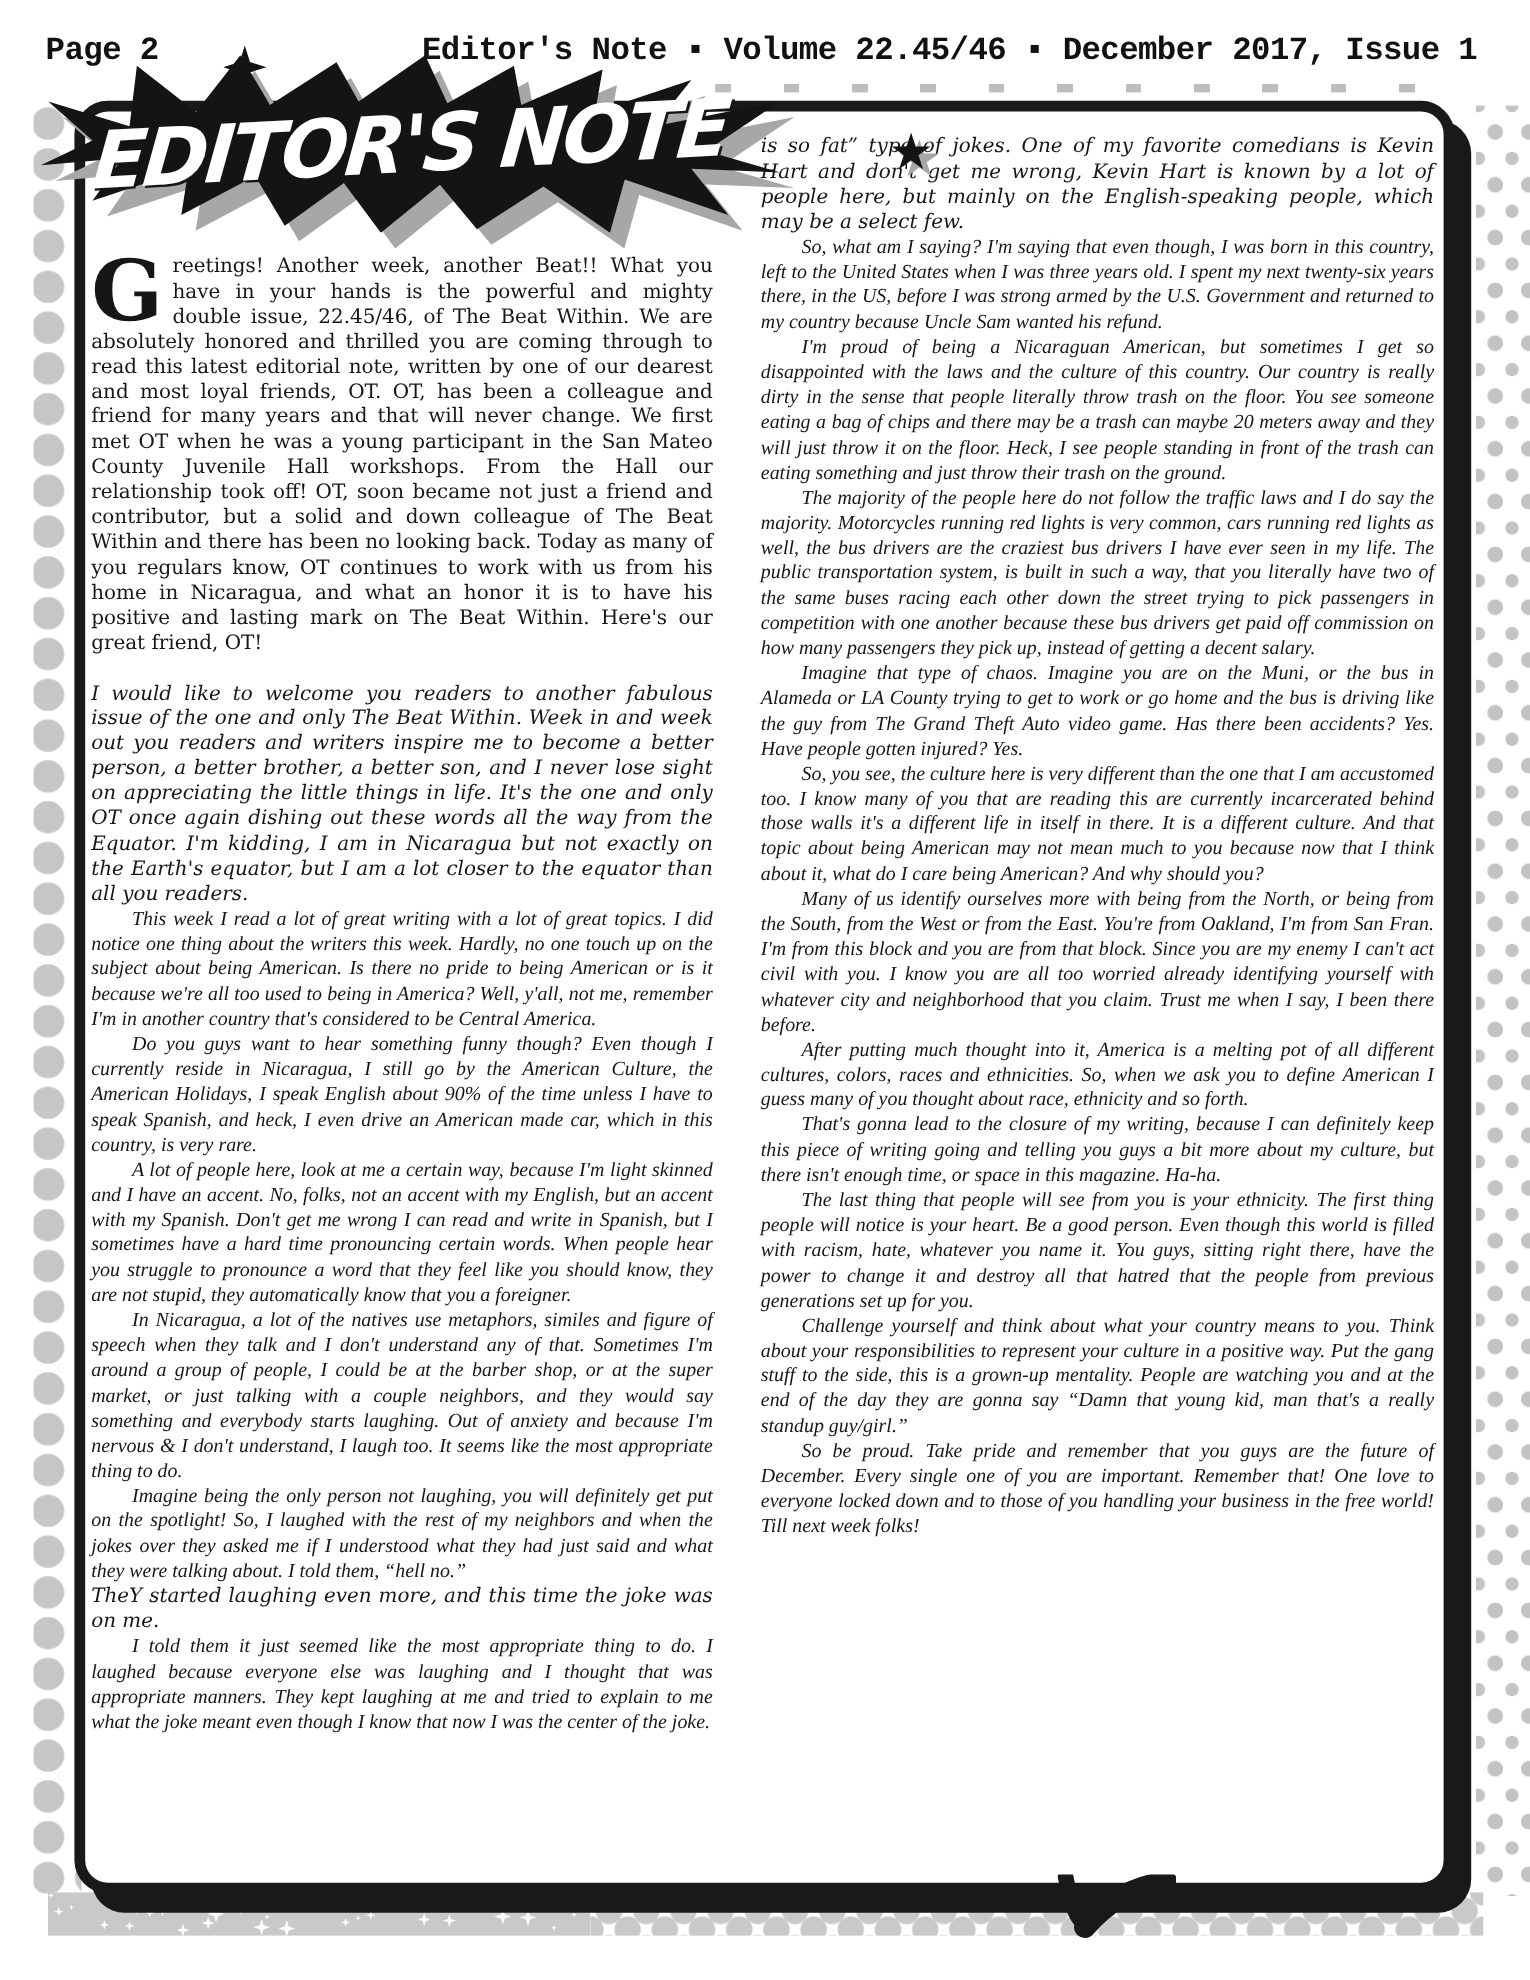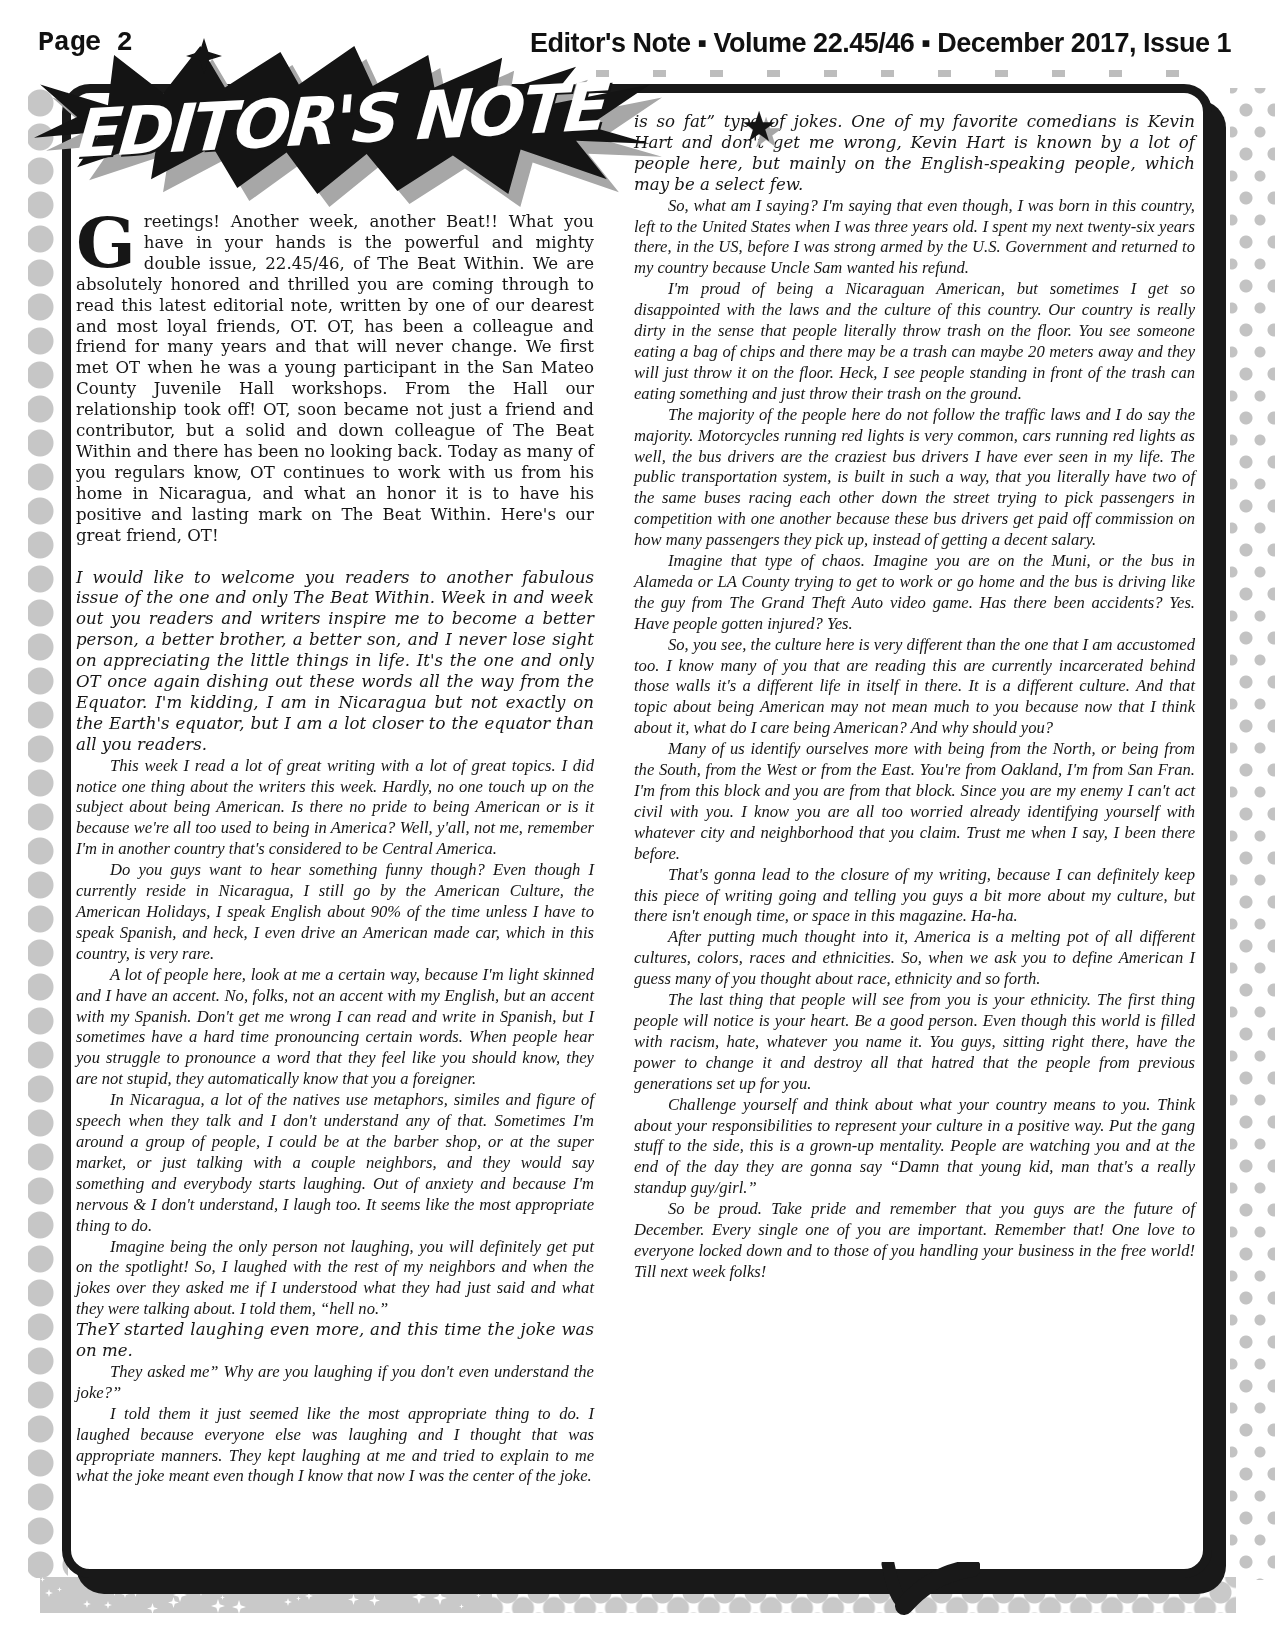--- a/index.html
+++ b/index.html
@@ -51,21 +51,21 @@
     box-shadow:14px 16px 0 #191919;
   }
   .tail{position:absolute;left:830px;top:1562px;z-index:4;}
   
   .hdr{
     position:absolute;top:28px;z-index:5;
     font-family:"Liberation Sans", sans-serif;font-weight:bold;
     font-size:27px;letter-spacing:-0.5px;color:#111;white-space:nowrap;
   }
   .hdr-left{left:38px;font-family:Liberation Mono, monospace;}
-  .hdr-right{right:44px;}
+  .hdr-right{right:44px;font-family:Liberation Mono, monospace;}
   
   .logo{position:absolute;left:34px;top:46px;width:616px;height:148px;z-index:6;}
   .burst,.burst-shadow{
     position:absolute;left:0;top:0;width:100%;height:100%;
     clip-path:polygon(0% 62%,7% 48%,1% 26%,12% 40%,13% 6%,21% 32%,27% 0%,31% 28%,40% 4%,43% 26%,52% 0%,55% 27%,64% 6%,65% 28%,76% 8%,75% 32%,88% 14%,83% 40%,100% 26%,90% 54%,100% 66%,88% 64%,93% 90%,79% 70%,77% 100%,68% 74%,59% 98%,54% 73%,46% 100%,41% 72%,33% 96%,29% 68%,19% 90%,20% 64%,7% 82%,11% 58%);
   }
   .burst-shadow{transform:translate(12px,13px);background:#a7a7a7;}
   .burst{background:#141414;}
   .logo-text{
     position:absolute;left:0;top:0;width:100%;height:100%;
@@ -158,29 +158,28 @@
 
 <div class="col col-left" id="col-left">
     <p class="roman"><span class="dropcap">G</span>reetings! Another week, another Beat!! What you have in your hands is the powerful and mighty double issue, 22.45/46, of The Beat Within.  We are absolutely honored and thrilled you are coming through to read this latest editorial note, written by one of our dearest and most loyal friends, OT.  OT, has been a colleague and friend for many years and that will never change. We first met OT when he was a young participant in the San Mateo County Juvenile Hall workshops.  From the Hall our relationship took off! OT, soon became not just a friend and contributor, but a solid and down colleague of The Beat Within and there has been no looking back.  Today as many of you regulars know, OT continues to work with us from his home in Nicaragua, and what an honor it is to have his positive and lasting mark on The Beat Within. Here's our great friend, OT!</p>
     <p class="it gap">I would like to welcome you readers to another fabulous issue of the one and only The Beat Within. Week in and week out you readers and writers inspire me to become a better person, a better brother, a better son, and I never lose sight on appreciating the little things in life. It's the one and only OT once again dishing out these words all the way from the Equator. I'm kidding, I am in Nicaragua but not exactly on the Earth's equator, but I am a lot closer to the equator than all you readers.</p>
     <p class="it ind">This week I read a lot of great writing with a lot of great topics. I did notice one thing about the writers this week. Hardly, no one touch up on the subject about being American. Is there no pride to being American or is it because we're all too used to being in America? Well, y'all, not me, remember I'm in another country that's considered to be Central America.</p>
     <p class="it ind">Do you guys want to hear something funny though? Even though I currently reside in Nicaragua, I still go by the American Culture, the American Holidays, I speak English about 90% of the time unless I have to speak Spanish, and heck, I even drive an American made car, which in this country, is very rare.</p>
     <p class="it ind">A lot of people here, look at me a certain way, because I'm light skinned and I have an accent. No, folks, not an accent with my English, but an accent with my Spanish. Don't get me wrong I can read and write in Spanish, but I sometimes have a hard time pronouncing certain words. When people hear you struggle to pronounce a word that they feel like you should know, they are not stupid, they automatically know that you a foreigner.</p>
     <p class="it ind">In Nicaragua, a lot of the natives use metaphors, similes and figure of speech when they talk and I don't understand any of that. Sometimes I'm around a group of people, I could be at the barber shop, or at the super market, or just talking with a couple neighbors, and they would say something and everybody starts laughing. Out of anxiety and because I'm nervous &amp; I don't understand, I laugh too. It seems like the most appropriate thing to do.</p>
     <p class="it ind">Imagine being the only person not laughing, you will definitely get put on the spotlight! So, I laughed with the rest of my neighbors and when the jokes over they asked me if I understood what they had just said and what they were talking about. I told them, “hell no.”</p>
     <p class="it">TheY started laughing even more, and this time the joke was on me.</p>
-    <p class="it ind">They asked me” Why are you laughing if you don't even understand the joke?”</p>
     <p class="it ind">I told them it just seemed like the most appropriate thing to do. I laughed because everyone else was laughing and I thought that was appropriate manners. They kept laughing at me and tried to explain to me what the joke meant even though I know that now I was the center of the joke.</p>
   </div>
 <div class="col col-right" id="col-right">
     <p class="it">is so fat” type of jokes. One of my favorite comedians is Kevin Hart and don't get me wrong, Kevin Hart is known by a lot of people here, but mainly on the English-speaking people, which may be a select few.</p>
     <p class="it ind">So, what am I saying? I'm saying that even though, I was born in this country, left to the United States when I was three years old. I spent my next twenty-six years there, in the US, before I was strong armed by the U.S. Government and returned to my country because Uncle Sam wanted his refund.</p>
     <p class="it ind">I'm proud of being a Nicaraguan American, but sometimes I get so disappointed with the laws and the culture of this country. Our country is really dirty in the sense that people literally throw trash on the floor. You see someone eating a bag of chips and there may be a trash can maybe 20 meters away and they will just throw it on the floor. Heck, I see people standing in front of the trash can eating something and just throw their trash on the ground.</p>
     <p class="it ind">The majority of the people here do not follow the traffic laws and I do say the majority. Motorcycles running red lights is very common, cars running red lights as well, the bus drivers are the craziest bus drivers I have ever seen in my life. The public transportation system, is built in such a way, that you literally have two of the same buses racing each other down the street trying to pick passengers in competition with one another because these bus drivers get paid off commission on how many passengers they pick up, instead of getting a decent salary.</p>
     <p class="it ind">Imagine that type of chaos. Imagine you are on the Muni, or the bus in Alameda or LA County trying to get to work or go home and the bus is driving like the guy from The Grand Theft Auto video game. Has there been accidents? Yes. Have people gotten injured? Yes.</p>
     <p class="it ind">So, you see, the culture here is very different than the one that I am accustomed too. I know many of you that are reading this are currently incarcerated behind those walls it's a different life in itself in there. It is a different culture. And that topic about being American may not mean much to you because now that I think about it, what do I care being American? And why should you?</p>
     <p class="it ind">Many of us identify ourselves more with being from the North, or being from the South, from the West or from the East. You're from Oakland, I'm from San Fran. I'm from this block and you are from that block. Since you are my enemy I can't act civil with you. I know you are all too worried already identifying yourself with whatever city and neighborhood that you claim. Trust me when I say, I been there before.</p>
+    <p class="it ind">After putting much thought into it, America is a melting pot of all different cultures, colors, races and ethnicities. So, when we ask you to define American I guess many of you thought about race, ethnicity and so forth.</p>
     <p class="it ind">That's gonna lead to the closure of my writing, because I can definitely keep this piece of writing going and telling you guys a bit more about my culture, but there isn't enough time, or space in this magazine. Ha-ha.</p>
-    <p class="it ind">After putting much thought into it, America is a melting pot of all different cultures, colors, races and ethnicities. So, when we ask you to define American I guess many of you thought about race, ethnicity and so forth.</p>
     <p class="it ind">The last thing that people will see from you is your ethnicity. The first thing people will notice is your heart. Be a good person. Even though this world is filled with racism, hate, whatever you name it. You guys, sitting right there, have the power to change it and destroy all that hatred that the people from previous generations set up for you.</p>
     <p class="it ind">Challenge yourself and think about what your country means to you. Think about your responsibilities to represent your culture in a positive way. Put the gang stuff to the side, this is a grown-up mentality. People are watching you and at the end of the day they are gonna say “Damn that young kid, man that's a really standup guy/girl.”</p>
     <p class="it ind">So be proud. Take pride and remember that you guys are the future of December. Every single one of you are important. Remember that! One love to everyone locked down and to those of you handling your business in the free world! Till next week folks!</p>
   </div>
 
 </body></html>

